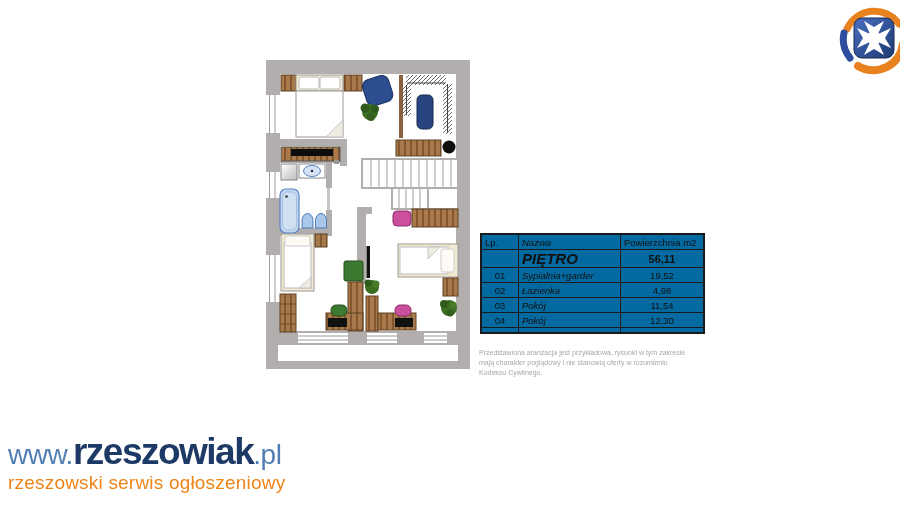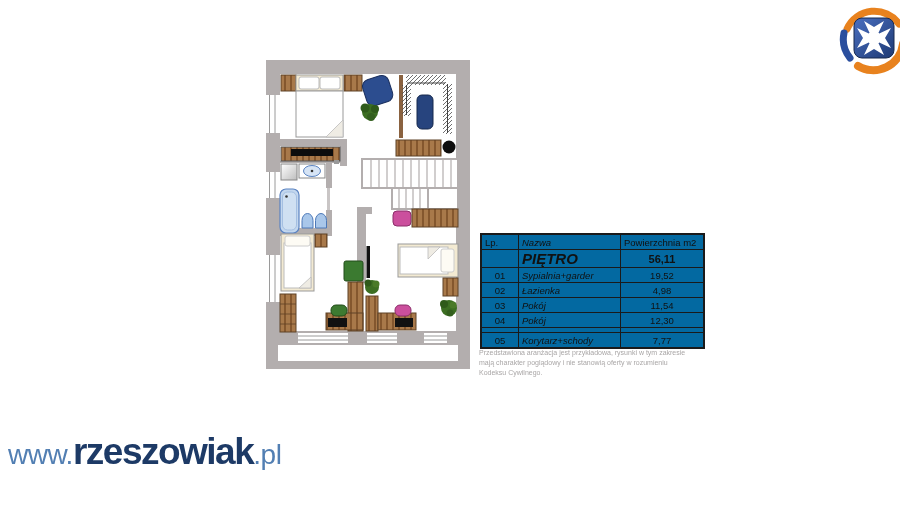--- a/index.html
+++ b/index.html
@@ -258,34 +258,30 @@
     <tr>
       <td class="col-lp">04</td>
       <td class="col-nazwa">Pokój</td>
       <td class="col-area">12,30</td>
     </tr>
     <tr class="sep-row">
       <td></td>
           <td></td>
           <td></td>
     </tr>
-    <tr>
-      <td class="col-lp">05</td>
-      <td class="col-nazwa">Korytarz+schody</td>
-      <td class="col-area">7,77</td>
-    </tr>
   </tbody>
     </table>
 
   <div class="disclaimer">Przedstawiona aranżacja jest przykładowa, rysunki w tym zakresie mają charakter poglądowy i nie stanowią oferty w rozumieniu Kodeksu Cywilnego.</div>
 
   <div class="logo">
     <div class="logo-line1">
       <span class="logo-www">www.</span><span class="logo-name">rzeszowiak</span><span class="logo-tld">.pl</span>
     </div>
+    <div class="logo-tagline">rzeszowski serwis ogłoszeniowy</div>
   </div>
 
   <svg class="emblem" viewBox="0 0 72 72" xmlns="http://www.w3.org/2000/svg">
     <defs>
       <linearGradient id="emblemGrad" x1="0" y1="0" x2="1" y2="1">
         <stop offset="0" stop-color="#4a6fc0"></stop>
           <stop offset="1" stop-color="#1e3a75"></stop>
       </linearGradient>
     </defs>
     <path d="M9,25 A30,30 0 0 1 61,20" stroke="#e8821e" stroke-width="7" fill="none" stroke-linecap="round"></path>

